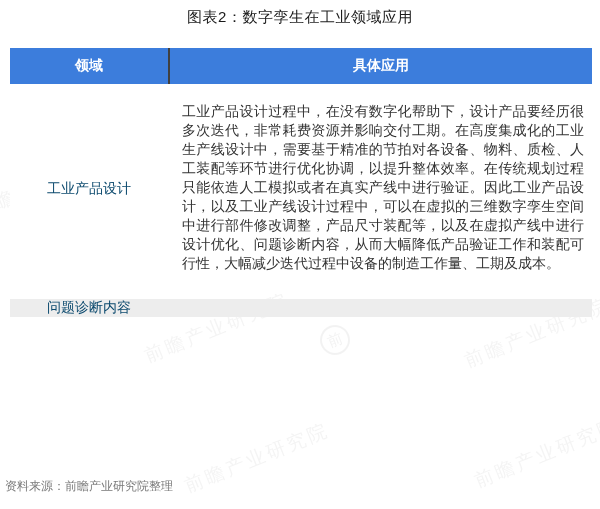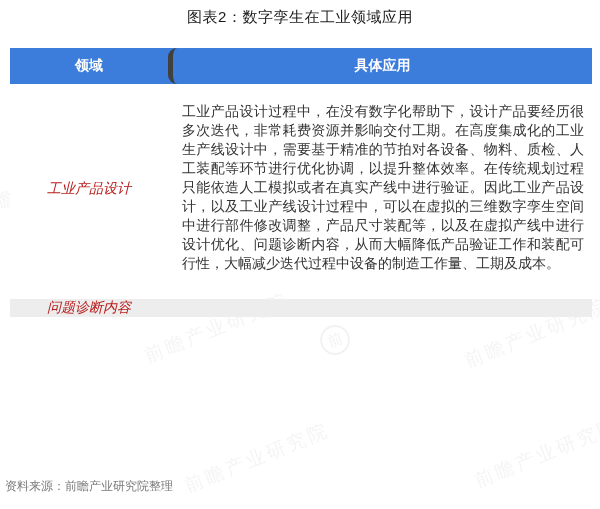--- a/index.html
+++ b/index.html
@@ -37,40 +37,38 @@
     background: #3C7DDC;
     height: 36px;
   }
   .th {
     display: flex;
     align-items: center;
     justify-content: center;
     color: #ffffff;
     font-size: 14px;
     font-weight: bold;
-    border-radius: 9px;
   }
   .th-field { width: 158px; }
-  .th-app { flex: 1; border-left: 5px solid #404040; }
+  .th-app { flex: 1; border-left: 2px solid #404040; }
   .trow {
     display: flex;
     background: #ffffff;
   }
   .trow.alt {
     background: #EDEDED;
     margin-top: 5px;
   }
   .cell-field {
     width: 158px;
     display: flex;
     align-items: center;
     justify-content: center;
     font-size: 14px;
-    color: #b91c1c;
-    font-style: italic;
+    color: #0c4a6e;
   }
   .cell-app {
     flex: 1;
     border-left: 2px solid #ffffff;
     padding: 18px 8px 11px 12px;
     font-size: 14px;
     line-height: 19px;
     color: #333333;
     text-align: justify;
   }

